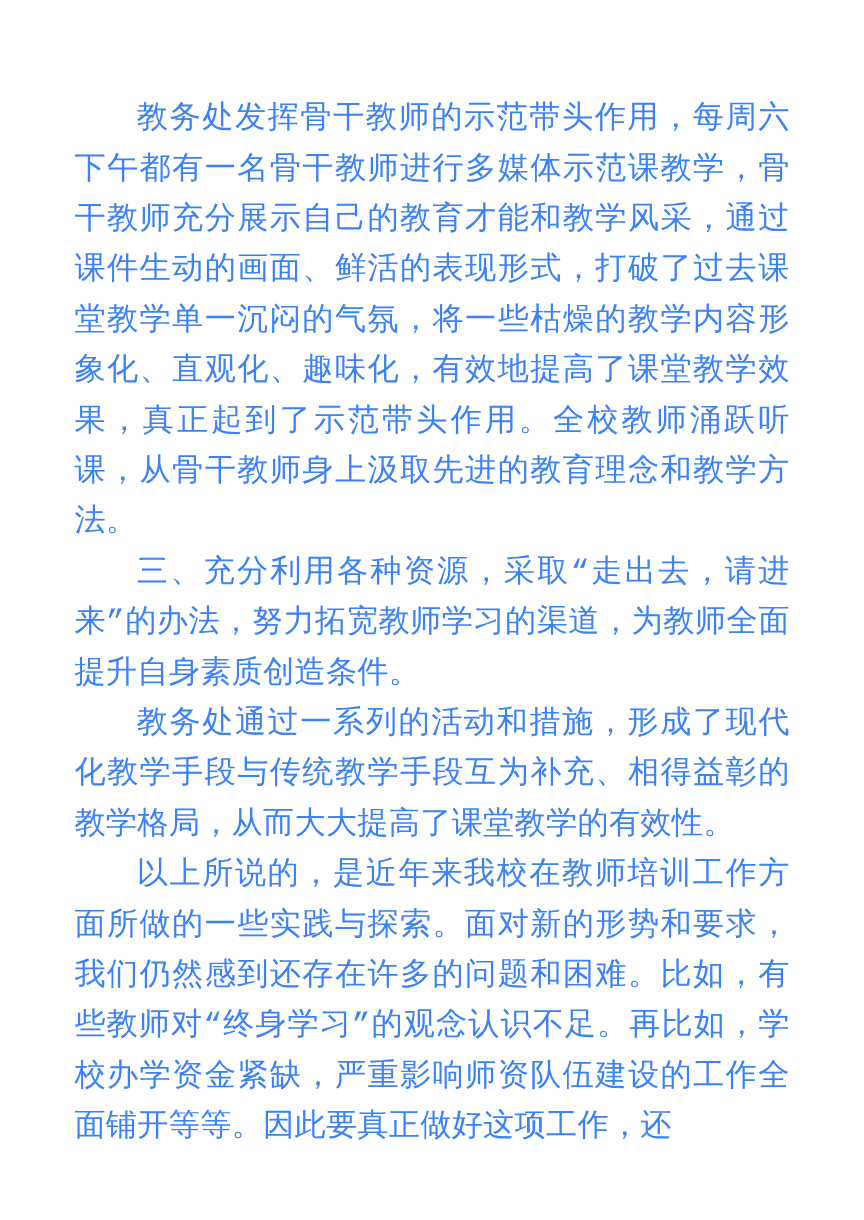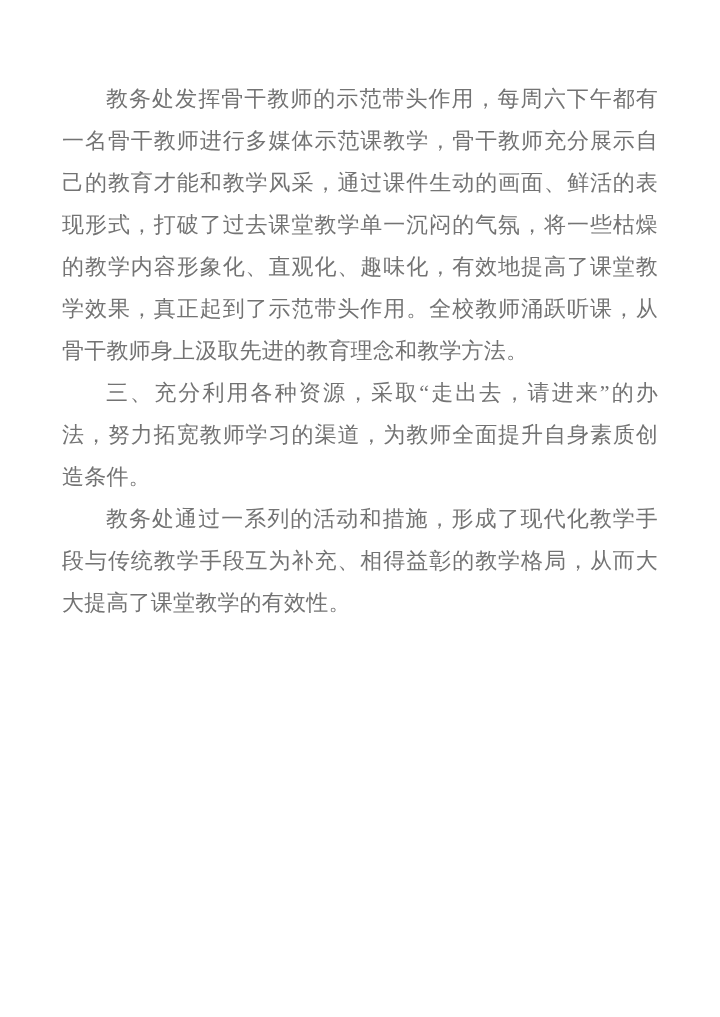--- a/index.html
+++ b/index.html
@@ -15,38 +15,39 @@
   }
   .page {
     position: relative;
     width: 720px;
     height: 1017px;
     background: #ffffff;
     box-sizing: border-box;
     padding: 78px 62px 40px 62px;
   }
   .doc-body {
-    font-family: Liberation Serif, serif;
-    font-size: 22px;
+    font-family: Liberation Mono, monospace;
+    font-size: 26px;
     line-height: 42px;
-    color: #737373;
+    color: #3b82f6;
     text-align: justify;
     text-justify: inter-character;
     letter-spacing: 0.2px;
   }
   .para {
     margin: 0 0 0 0;
     text-indent: 2em;
     text-align: justify;
     text-justify: inter-character;
     word-break: break-all;
   }
 </style>
 </head>
 <body>
 
 <div class="page">
   <div class="doc-body">
     <p class="para">教务处发挥骨干教师的示范带头作用，每周六下午都有一名骨干教师进行多媒体示范课教学，骨干教师充分展示自己的教育才能和教学风采，通过课件生动的画面、鲜活的表现形式，打破了过去课堂教学单一沉闷的气氛，将一些枯燥的教学内容形象化、直观化、趣味化，有效地提高了课堂教学效果，真正起到了示范带头作用。全校教师涌跃听课，从骨干教师身上汲取先进的教育理念和教学方法。</p>
     <p class="para">三、充分利用各种资源，采取“走出去，请进来”的办法，努力拓宽教师学习的渠道，为教师全面提升自身素质创造条件。</p>
     <p class="para">教务处通过一系列的活动和措施，形成了现代化教学手段与传统教学手段互为补充、相得益彰的教学格局，从而大大提高了课堂教学的有效性。</p>
+    <p class="para">以上所说的，是近年来我校在教师培训工作方面所做的一些实践与探索。面对新的形势和要求，我们仍然感到还存在许多的问题和困难。比如，有些教师对“终身学习”的观念认识不足。再比如，学校办学资金紧缺，严重影响师资队伍建设的工作全面铺开等等。因此要真正做好这项工作，还</p>
   </div>
 </div>
 
 </body></html>

